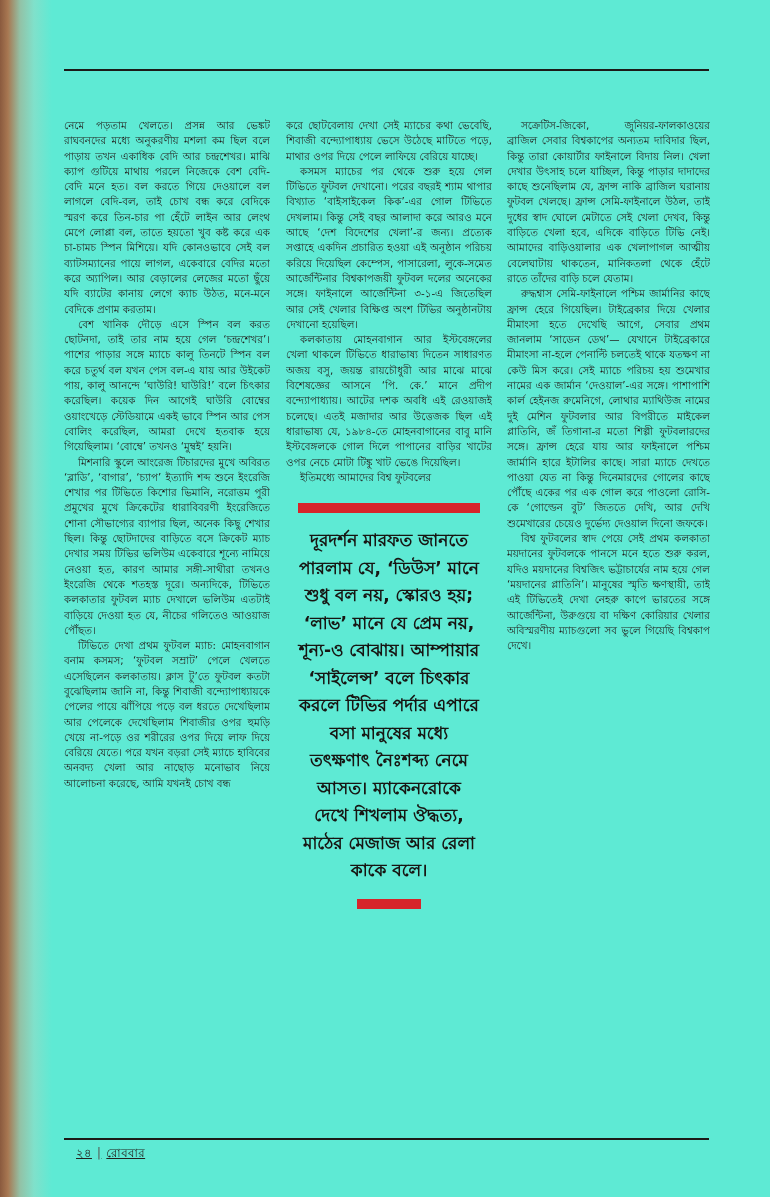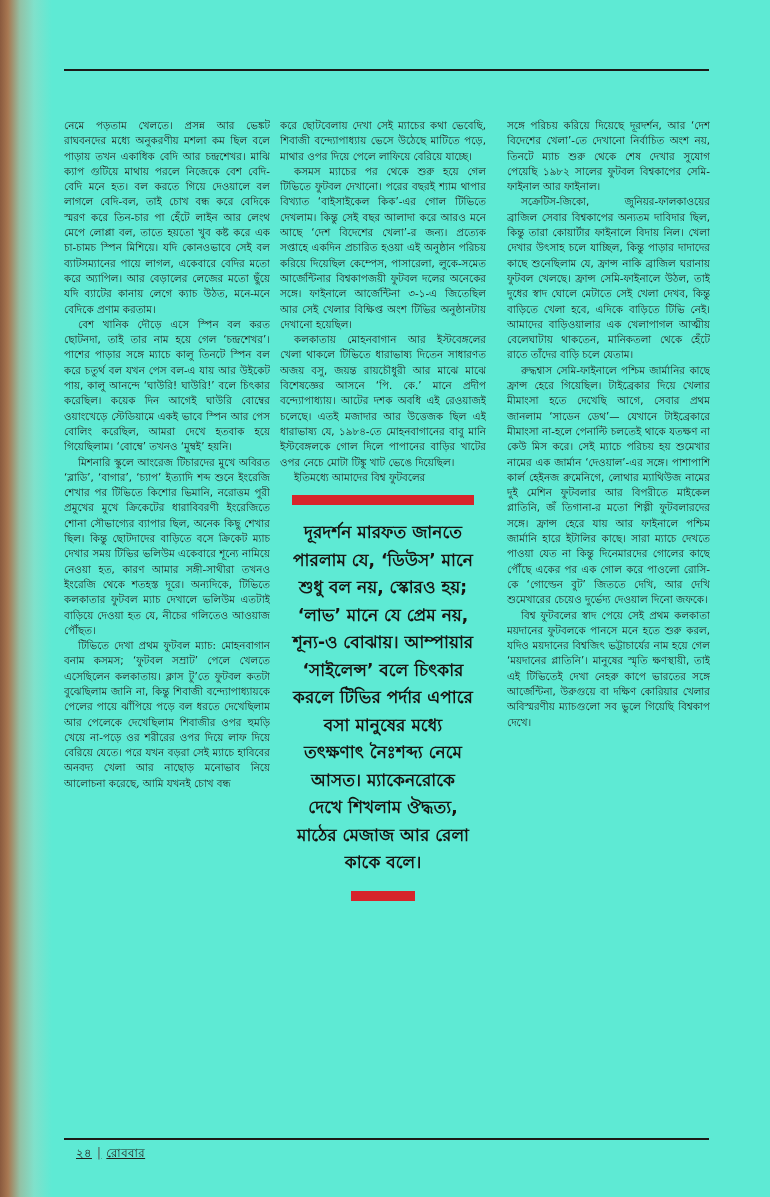--- a/index.html
+++ b/index.html
@@ -23,26 +23,26 @@
   .top-rule {
     position:absolute; left:64px; top:69px; width:645px; height:2px;
     background:#1c1a18;
   }
   .col {
     position:absolute; top:118px; height:1012px; overflow:hidden;
     text-align:justify;
     font-size:10.3px; line-height:15.3px;
   }
   .col1 { left:64px;  width:206px; }
-  .col2 { left:280px; width:206px; }
+  .col2 { left:286px; width:206px; }
   .col3 { left:507px; width:203px; }
   .col p { margin:0; }
   .col p.indent { text-indent:14px; }
   
-  .pullquote { margin-top:10px; padding:0 12px; }
+  .pullquote { margin-top:18px; padding:0 12px; }
   .pq-bar-top {
     height:10px; width:100%;
     background:#d6252b;
     margin-bottom:14px;
   }
   .pq-text {
     font-weight:bold;
     font-size:17px; line-height:27.5px;
     text-align:center;
     color:#171512;
@@ -84,21 +84,20 @@
     <p class="para indent">কলকাতায় মোহনবাগান আর ইস্টবেঙ্গলের খেলা থাকলে টিভিতে ধারাভাষ্য দিতেন সাধারণত অজয় বসু, জয়ন্ত রায়চৌধুরী আর মাঝে মাঝে বিশেষজ্ঞের আসনে ‘পি. কে.’ মানে প্রদীপ বন্দ্যোপাধ্যায়। আটের দশক অবধি এই রেওয়াজই চলেছে। এতই মজাদার আর উত্তেজক ছিল এই ধারাভাষ্য যে, ১৯৮৪-তে মোহনবাগানের বাবু মানি ইস্টবেঙ্গলকে গোল দিলে পাপানের বাড়ির খাটের ওপর নেচে মোটা টিঙ্কু খাট ভেঙে দিয়েছিল।</p>
     <p class="para indent">ইতিমধ্যে আমাদের বিশ্ব ফুটবলের</p>
     <div class="pullquote">
       <div class="pq-bar-top"></div>
       <div class="pq-text">দূরদর্শন মারফত জানতে পারলাম যে, ‘ডিউস’ মানে শুধু বল নয়, স্কোরও হয়; ‘লাভ’ মানে যে প্রেম নয়, শূন্য-ও বোঝায়। আম্পায়ার ‘সাইলেন্স’ বলে চিৎকার করলে টিভির পর্দার এপারে বসা মানুষের মধ্যে তৎক্ষণাৎ নৈঃশব্দ্য নেমে আসত। ম্যাকেনরোকে দেখে শিখলাম ঔদ্ধত্য, মাঠের মেজাজ আর রেলা কাকে বলে।</div>
       <div class="pq-bar-bottom"></div>
     </div>
   </div>
 
   <div class="col col3">
-    <p class="para">সঙ্গে পরিচয় করিয়ে দিয়েছে দূরদর্শন, আর ‘দেশ বিদেশের খেলা’-তে দেখানো নির্বাচিত অংশ নয়, তিনটে ম্যাচ শুরু থেকে শেষ দেখার সুযোগ পেয়েছি ১৯৮২ সালের ফুটবল বিশ্বকাপের সেমি-ফাইনাল আর ফাইনাল।</p>
     <p class="para indent">সক্রেটিস-জিকো, জুনিয়র-ফালকাওয়ের ব্রাজিল সেবার বিশ্বকাপের অন্যতম দাবিদার ছিল, কিন্তু তারা কোয়ার্টার ফাইনালে বিদায় নিল। খেলা দেখার উৎসাহ চলে যাচ্ছিল, কিন্তু পাড়ার দাদাদের কাছে শুনেছিলাম যে, ফ্রান্স নাকি ব্রাজিল ঘরানায় ফুটবল খেলছে। ফ্রান্স সেমি-ফাইনালে উঠল, তাই দুধের স্বাদ ঘোলে মেটাতে সেই খেলা দেখব, কিন্তু বাড়িতে খেলা হবে, এদিকে বাড়িতে টিভি নেই। আমাদের বাড়িওয়ালার এক খেলাপাগল আত্মীয় বেলেঘাটায় থাকতেন, মানিকতলা থেকে হেঁটে রাতে তাঁদের বাড়ি চলে যেতাম।</p>
     <p class="para indent">রুদ্ধশ্বাস সেমি-ফাইনালে পশ্চিম জার্মানির কাছে ফ্রান্স হেরে গিয়েছিল। টাইব্রেকার দিয়ে খেলার মীমাংসা হতে দেখেছি আগে, সেবার প্রথম জানলাম ‘সাডেন ডেথ’— যেখানে টাইব্রেকারে মীমাংসা না-হলে পেনাল্টি চলতেই থাকে যতক্ষণ না কেউ মিস করে। সেই ম্যাচে পরিচয় হয় শুমেখার নামের এক জার্মান ‘দেওয়াল’-এর সঙ্গে। পাশাপাশি কার্ল হেইনজ রুমেনিগে, লোথার ম্যাথিউজ নামের দুই মেশিন ফুটবলার আর বিপরীতে মাইকেল প্লাতিনি, জঁ তিগানা-র মতো শিল্পী ফুটবলারদের সঙ্গে। ফ্রান্স হেরে যায় আর ফাইনালে পশ্চিম জার্মানি হারে ইটালির কাছে। সারা ম্যাচে দেখতে পাওয়া যেত না কিন্তু দিনেমারদের গোলের কাছে পৌঁছে একের পর এক গোল করে পাওলো রোসি-কে ‘গোল্ডেন বুট’ জিততে দেখি, আর দেখি শুমেখারের চেয়েও দুর্ভেদ্য দেওয়াল দিনো জফকে।</p>
     <p class="para indent">বিশ্ব ফুটবলের স্বাদ পেয়ে সেই প্রথম কলকাতা ময়দানের ফুটবলকে পানসে মনে হতে শুরু করল, যদিও ময়দানের বিশ্বজিৎ ভট্টাচার্যের নাম হয়ে গেল ‘ময়দানের প্লাতিনি’। মানুষের স্মৃতি ক্ষণস্থায়ী, তাই এই টিভিতেই দেখা নেহরু কাপে ভারতের সঙ্গে আর্জেন্টিনা, উরুগুয়ে বা দক্ষিণ কোরিয়ার খেলার অবিস্মরণীয় ম্যাচগুলো সব ভুলে গিয়েছি বিশ্বকাপ দেখে।</p>
   </div>
 
   <div class="footer-rule"></div>
 
   <div class="footer">
     <span>২৪</span><span class="sep">|</span><span>রোববার</span>
   </div>

